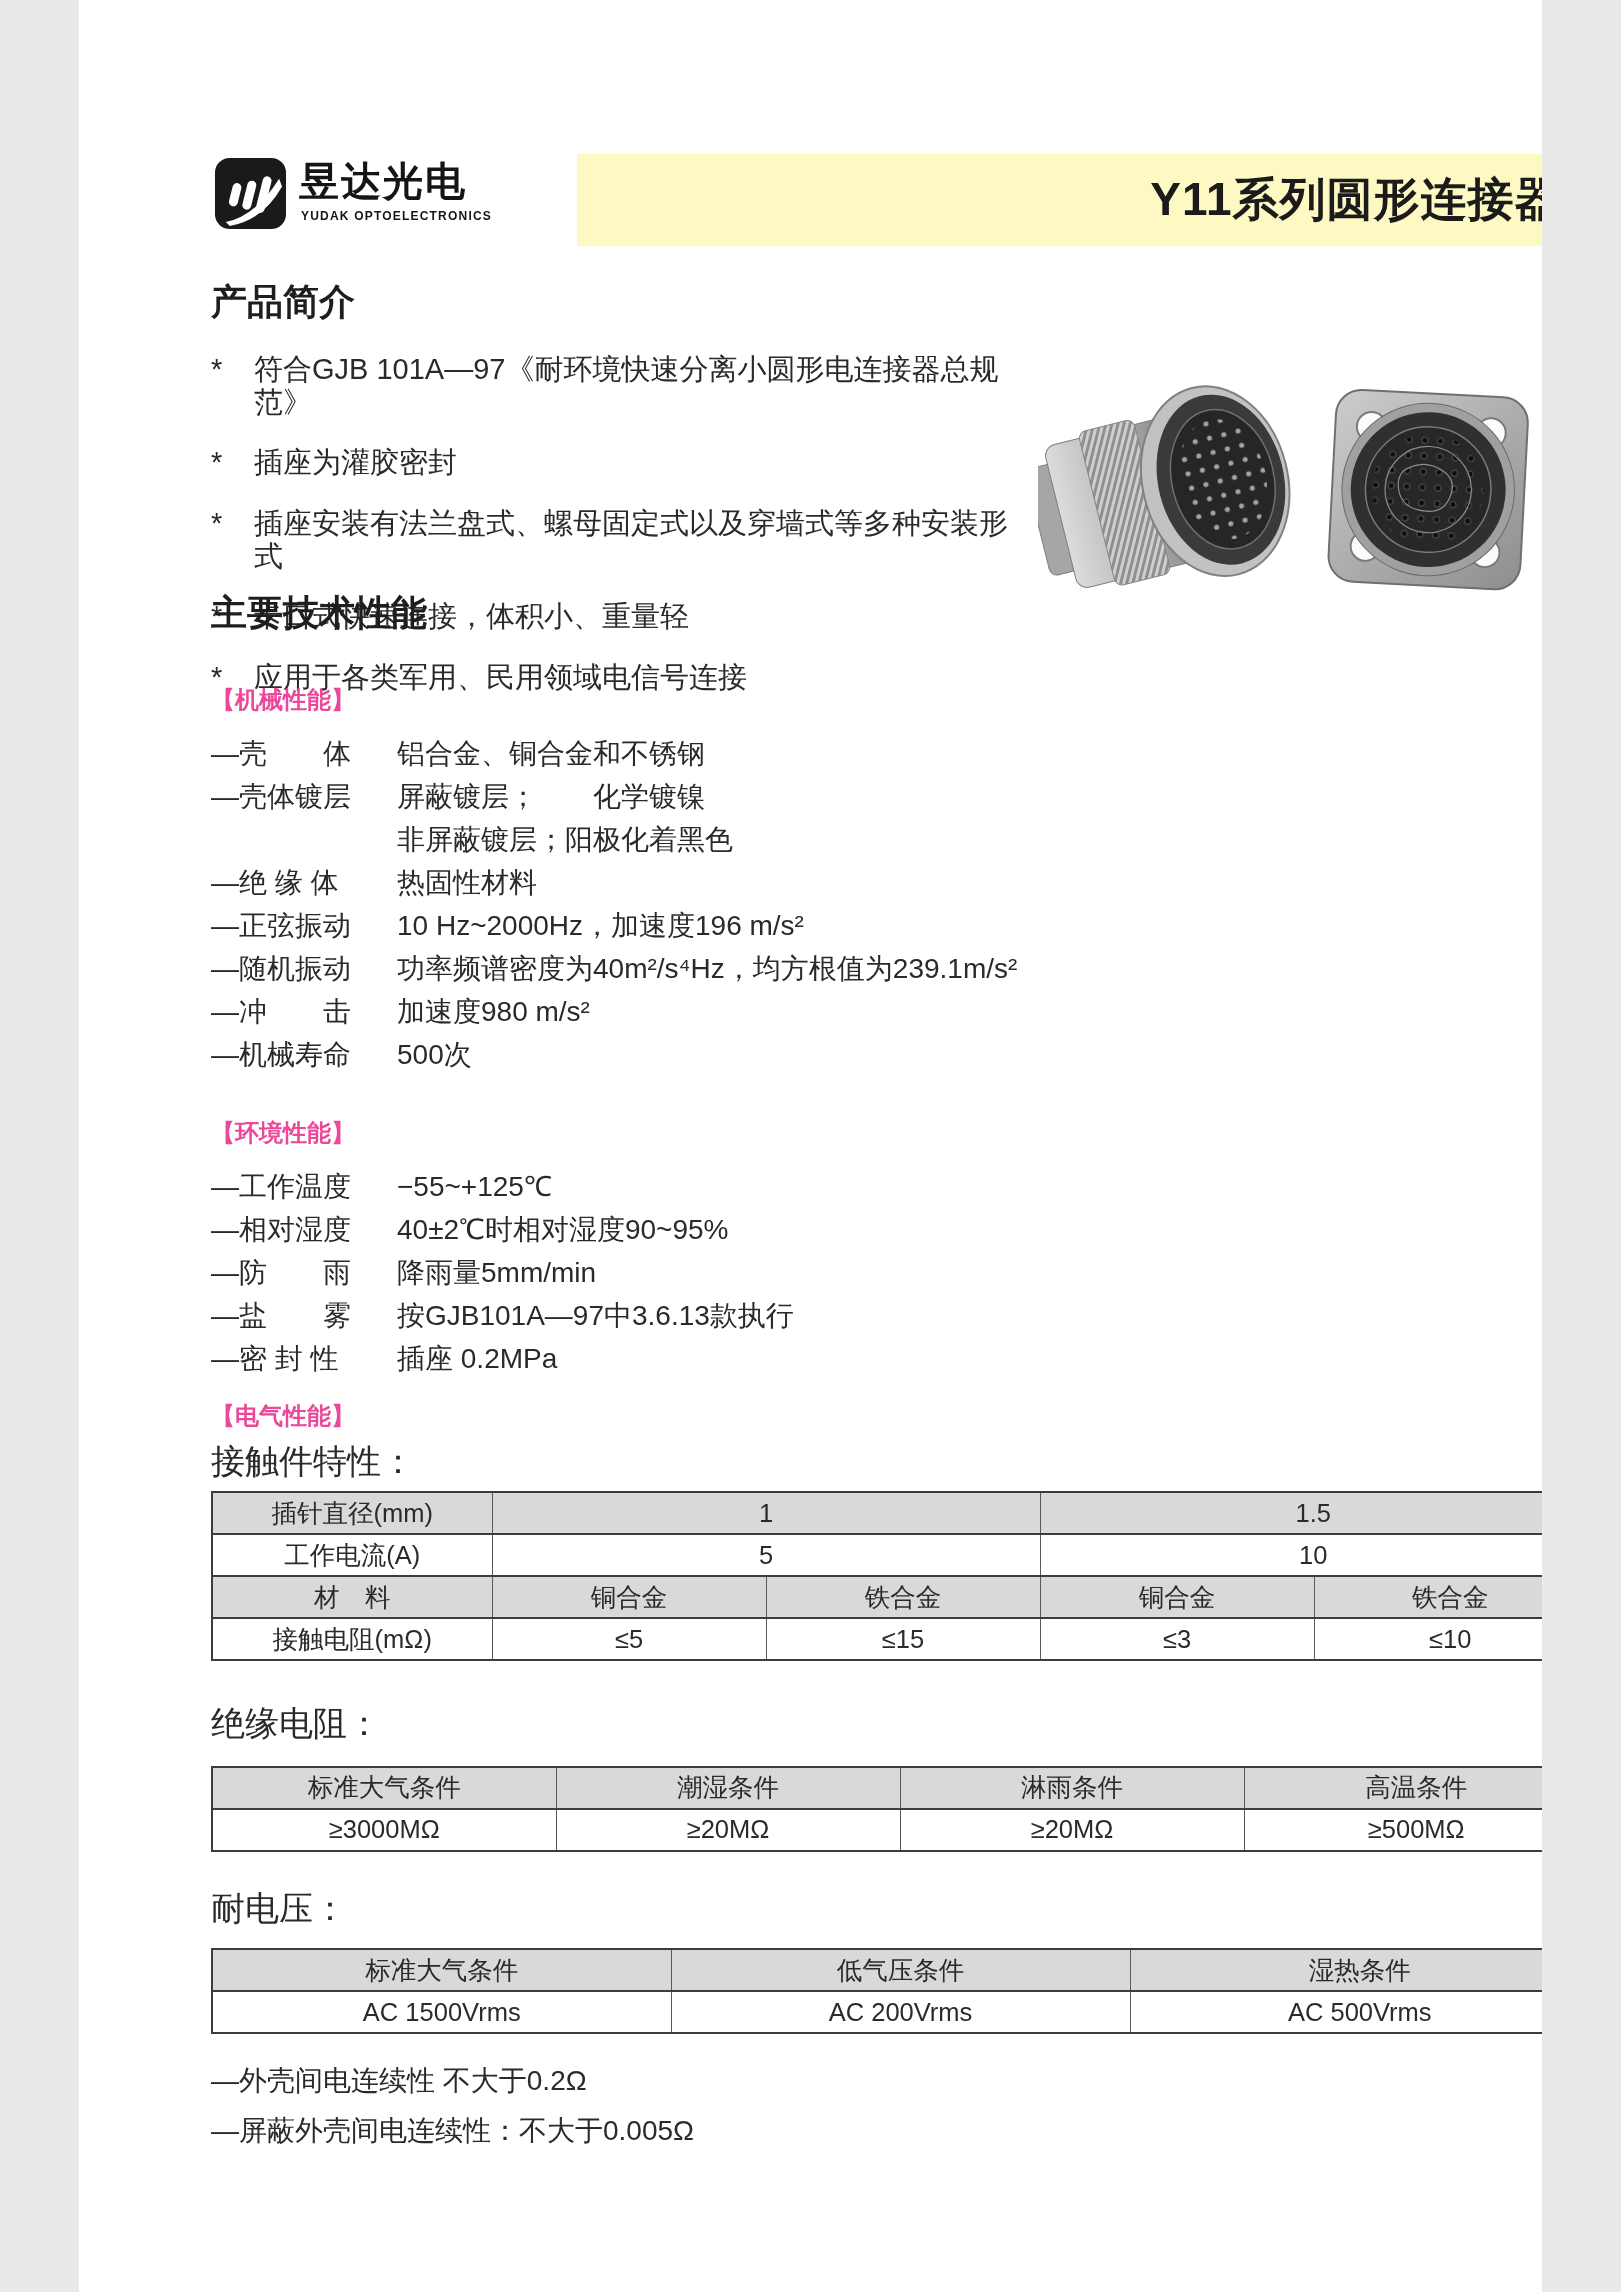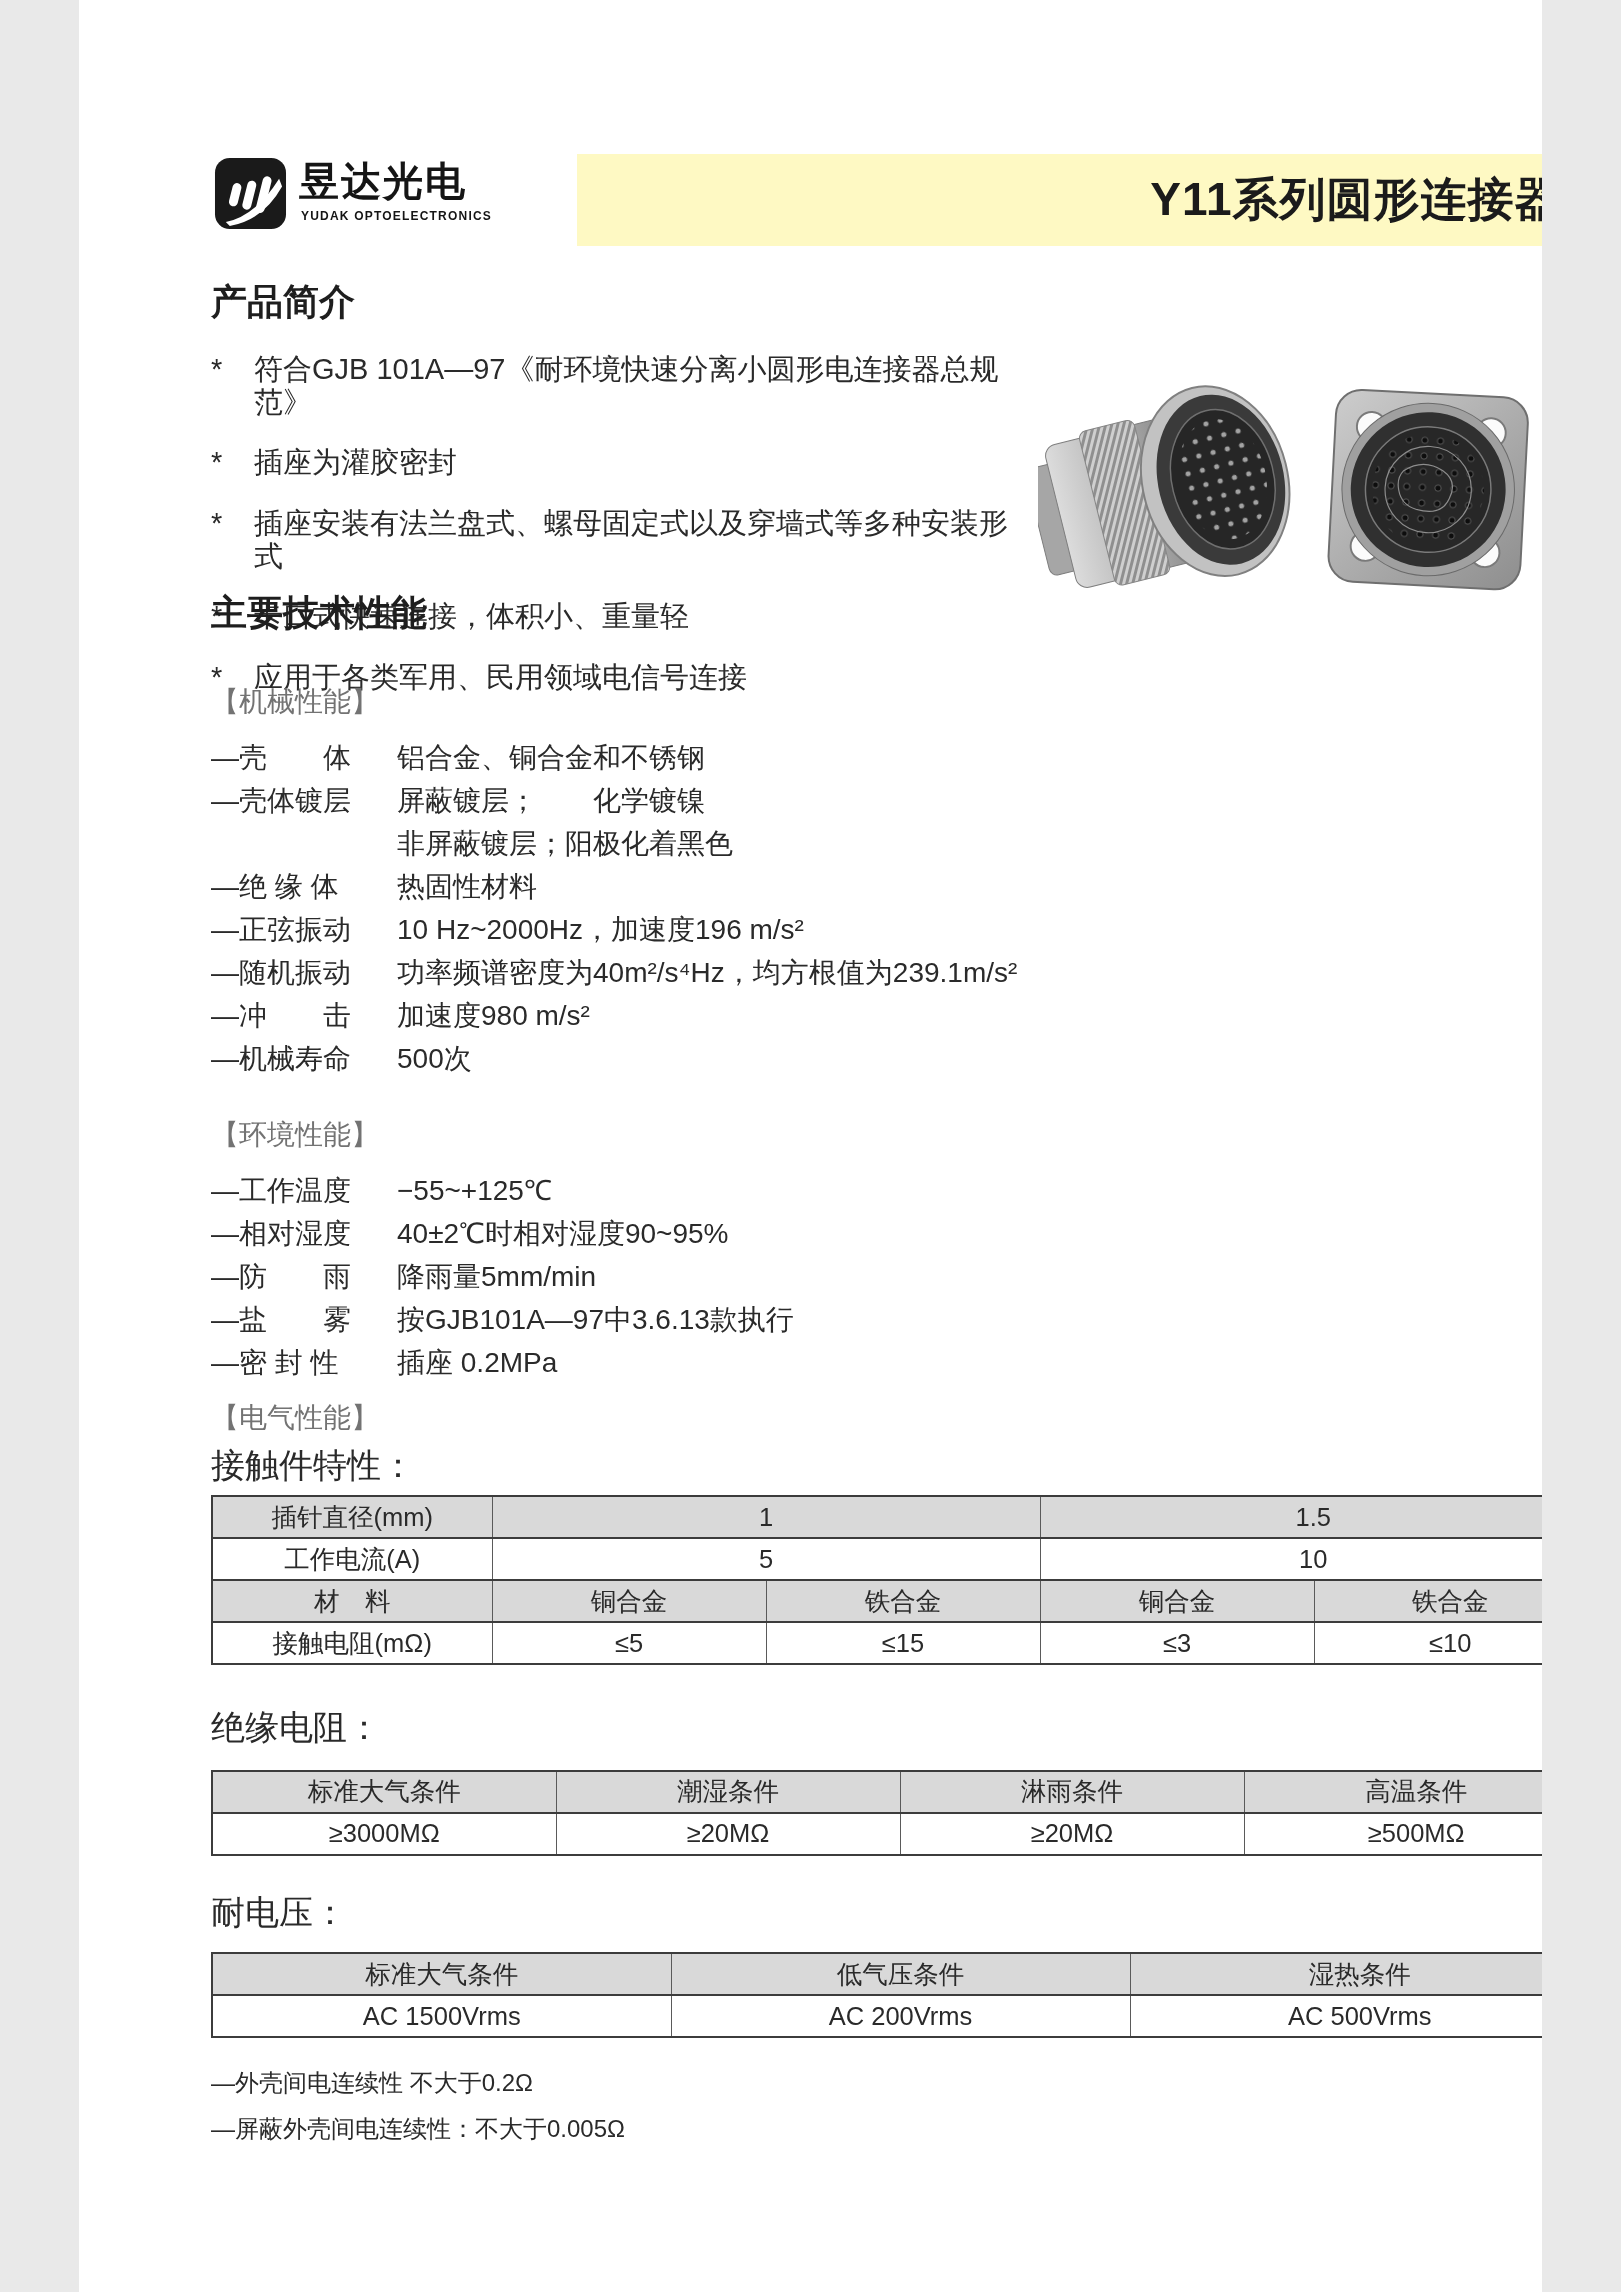--- a/index.html
+++ b/index.html
@@ -23,35 +23,35 @@
   
   .intro{position:absolute;left:132px;top:284px;width:823px;}
   .h-big{font-size:36px;font-weight:bold;color:#1e1e1e;line-height:1;margin:0;}
   .bullets{margin-top:33px;}
   .bullet-item{display:flex;align-items:flex-start;font-size:29px;line-height:33px;
     margin-bottom:27.4px;color:#2a2a2a;}
   .bullet-sym{width:43px;flex:0 0 43px;font-size:29px;}
   
   .tech-heading{position:absolute;left:132px;top:595px;text-align:right;}
   .section{position:absolute;left:132px;width:1382px;}
-  .sec-title{font-size:28px;font-weight:normal;color:#737373;line-height:1;margin:0 0 19.6px 0;}
+  .sec-title{font-size:24px;font-weight:bold;color:#ec4899;line-height:1;margin:0 0 19.6px 0;}
   .spec-row{display:flex;font-size:28px;line-height:43px;color:#2a2a2a;}
   .spec-label{width:186px;flex:0 0 186px;}
   .spec-value{flex:1;}
   .vline{display:block;}
   
   .caption{font-size:34px;color:#2a2a2a;line-height:1;}
   .spec-table{border-collapse:collapse;table-layout:fixed;width:1377px;
     border:2.9px solid #3c3c3c;}
   .spec-table td{border-left:1px solid #5a5a5a;border-right:1px solid #5a5a5a;
     border-top:2px solid #3c3c3c;border-bottom:2px solid #3c3c3c;
     height:40px;text-align:center;vertical-align:middle;font-size:25.5px;
     color:#2a2a2a;padding:0;overflow:hidden;}
   .shaded{background:#d9d9d9;}
-  .note{font-size:24px;color:#2a2a2a;line-height:1;}
+  .note{font-size:28px;color:#2a2a2a;line-height:1;}
 </style>
 </head>
 <body>
 
 <div class="page">
 
   <svg class="logo-mark" viewBox="0 0 74 74">
     <rect x="1" y="1" width="72" height="72" rx="15" fill="#1a1a1a"></rect>
     <g transform="rotate(14 37 40)">
       <rect x="17" y="30" width="9" height="24" rx="4.5" fill="#ffffff"></rect>

